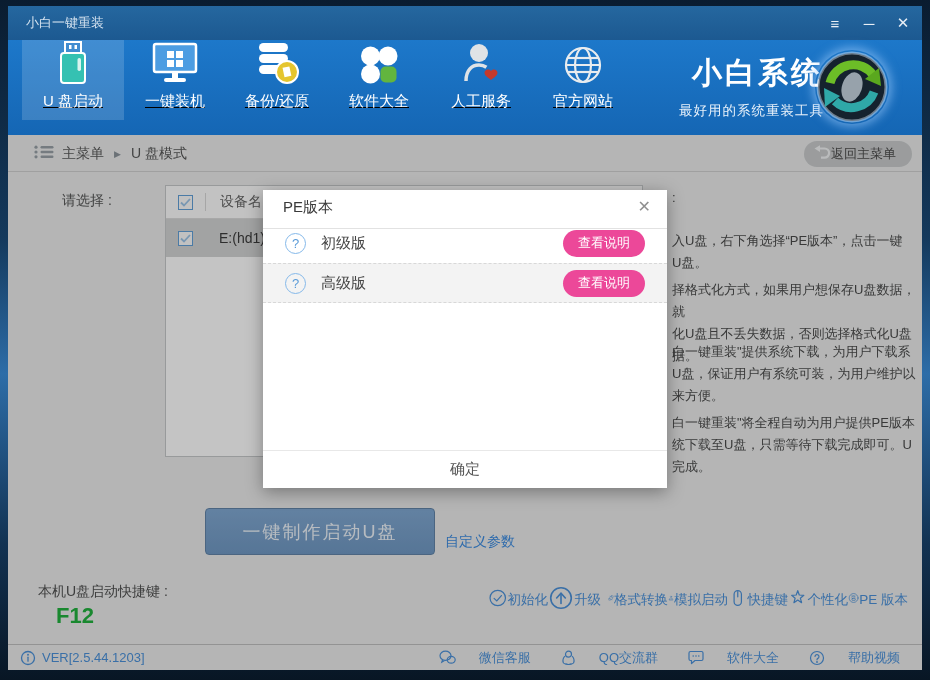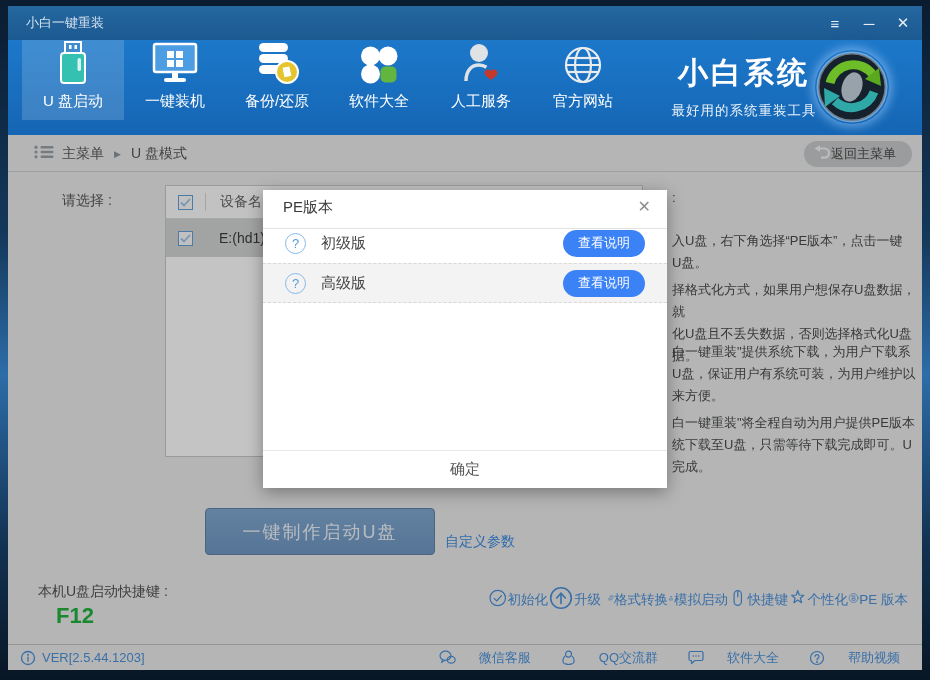--- a/index.html
+++ b/index.html
@@ -16,25 +16,25 @@
     background:linear-gradient(180deg,#25679f,#1c5991); }
   .titlebar .title { position:absolute; left:18px; top:0; line-height:34px; font-size:13px; color:#d4e2ef; }
   .win-controls { position:absolute; right:10px; top:0; height:34px; display:flex; align-items:center; gap:16px; }
   .win-controls span { color:#e9eff6; font-size:15px; width:18px; text-align:center; cursor:pointer; }
 
   
   .nav { position:absolute; left:0; top:34px; right:0; height:95px;
     background:linear-gradient(180deg,#1d78ca,#1566b4); }
   .nav-items { position:absolute; left:14px; top:0; height:95px; display:flex; }
   .nav-item { width:102px; height:80px; display:flex; flex-direction:column; align-items:center; justify-content:flex-end;
-    padding-bottom:9px; cursor:pointer; }
+    padding-bottom:9px; cursor:pointer;text-decoration:underline; }
   .nav-item.selected { background:rgba(255,255,255,0.16); }
   .nav-item .ico { height:50px; display:flex; align-items:flex-end; justify-content:center; }
   .nav-item .lbl { margin-top:6px; font-size:15px; color:#ffffff; }
-  .brand { position:absolute; left:656px; top:13px; width:160px; text-align:center; }
+  .brand { position:absolute; left:656px; top:13px; width:160px; text-align:right; }
   .brand .bname { font-size:30px; font-weight:bold; color:#ffffff; letter-spacing:3px; }
   .brand .btag { margin-top:8px; font-size:13.5px; color:#e8f1fa; letter-spacing:1px; }
   .logo { position:absolute; left:807px; top:10px; width:74px; height:74px; border-radius:50%;
     box-shadow:0 0 10px 3px rgba(160,205,255,0.55); }
 
   
   .content { position:absolute; left:0; top:129px; right:0; bottom:0; background:#ebecec;padding-left:16px; }
 
   .crumbbar { position:absolute; left:0; top:0; right:0; height:37px; border-bottom:1px solid #d0d0d0; }
   .crumb-left { position:absolute; left:26px; top:0; height:37px; display:flex; align-items:center; gap:8px;
@@ -90,21 +90,21 @@
     z-index:100; box-shadow:0 4px 16px rgba(0,0,0,0.35); }
   .dlg-head { position:absolute; left:0; top:0; right:0; height:39px; border-bottom:1px solid #e2e2e2; }
   .dlg-title { position:absolute; left:20px; top:0; line-height:33px; font-size:15px; color:#3a3a3a; }
   .dlg-close { position:absolute; right:16px; top:0; line-height:33px; font-size:16px; color:#8f8f8f; cursor:pointer; }
   .dlg-row { position:absolute; left:0; right:0; height:40px; display:flex; align-items:center; }
   .dlg-row.r1 { top:33px; }
   .dlg-row.r2 { top:73px; background:#f3f3f3; border-top:1px dashed #d8d8d8; border-bottom:1px dashed #d8d8d8; }
   .qmark { width:21px; height:21px; border-radius:50%; border:1.5px solid #85b9ea; color:#5a9bd8;
     font-size:13px; display:flex; align-items:center; justify-content:center; margin-left:22px; flex:none; }
   .opt-name { margin-left:15px; font-size:15px; color:#444; }
-  .view-btn { position:absolute; right:22px; width:82px; height:27px; border-radius:14px; background:#3b82f6;
+  .view-btn { position:absolute; right:22px; width:82px; height:27px; border-radius:14px; background:#ec4899;
     color:#ffffff; font-size:13px; display:flex; align-items:center; justify-content:center; cursor:pointer; }
   .dlg-foot { position:absolute; left:0; right:0; bottom:0; height:38px; border-top:1px solid #e8e8e8;
     display:flex; align-items:center; justify-content:center; font-size:15px; color:#555; cursor:pointer; }
 </style>
 </head>
 <body>
 
 <div class="frame">
   <div class="window">
 

